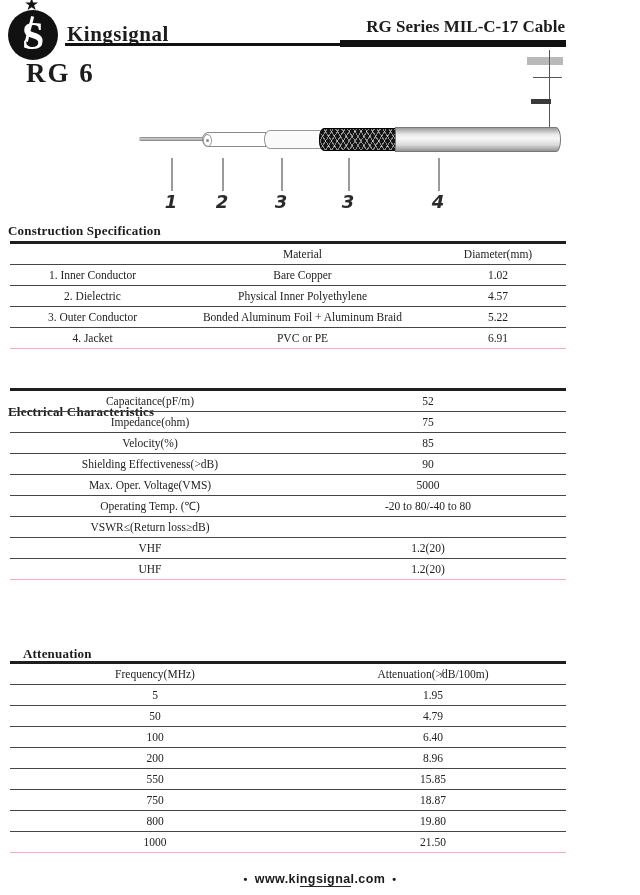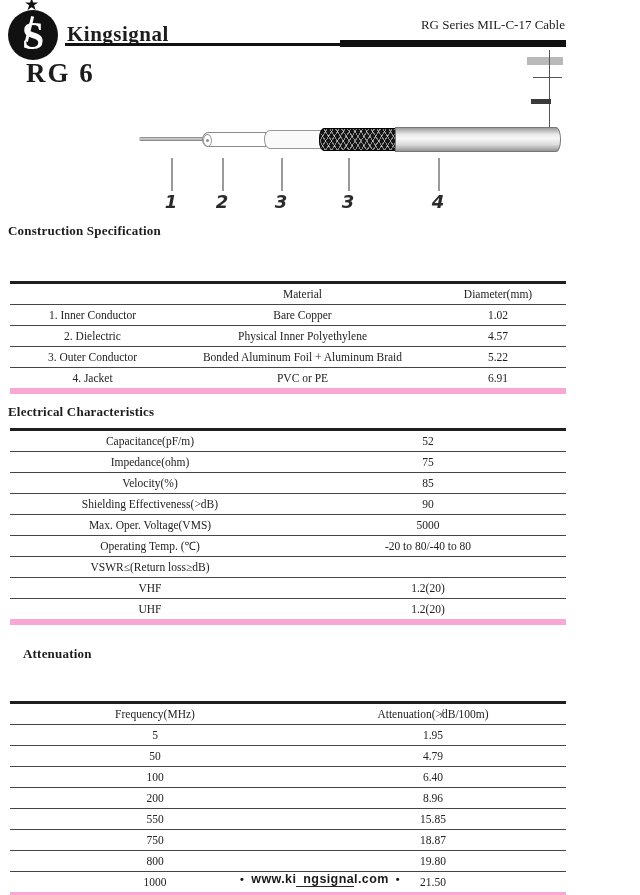--- a/index.html
+++ b/index.html
@@ -25,21 +25,21 @@
   }
   .logo-star {
     position:absolute; left:24px; top:-6px; font-size:17px; color:#111;
     font-family:"DejaVu Sans", sans-serif;
   }
   .brand {
     position:absolute; left:67px; top:22px; font-size:21px; font-weight:bold;
     letter-spacing:0.5px;
   }
   .doc-title {
-    position:absolute; right:75px; top:17px; font-size:13px; font-weight:normal;
+    position:absolute; right:75px; top:17px; font-size:17px; font-weight:bold;
   }
   .rule-thin  { position:absolute; left:65px;  top:43px; width:285px; height:3px; background:#111; }
   .rule-thick { position:absolute; left:340px; top:40px; width:226px; height:7px; background:#111; }
 
   
   .mark-graybar { position:absolute; left:527px; top:57px; width:36px; height:8px; background:#b9b9b9; }
   .mark-vline   { position:absolute; left:549px; top:50px; width:1px;  height:77px; background:#555; }
   .mark-cross   { position:absolute; left:533px; top:77px; width:29px; height:1px; background:#555; }
   .mark-darkbar { position:absolute; left:531px; top:99px; width:20px; height:5px; background:#3a3a3a; }
 
@@ -98,42 +98,42 @@
   .section-heading {
     position:absolute; left:8px; font-size:13px; font-weight:bold; letter-spacing:0.2px;
   }
   .h-construction { top:223px; }
   .h-electrical   { top:404px; }
   .h-attenuation  { top:646px;margin-left:15px; }
 
   table.spec {
     position:absolute; left:10px; width:556px; border-collapse:collapse;
     font-size:11.5px; color:#222;
-    border-top:3px solid #1f1f1f; border-bottom:6px solid #f9a8d4;margin-top:40px;
+    border-top:3px solid #1f1f1f; border-bottom:1px solid #f9a8d4;
   }
   table.spec td, table.spec th {
     font-weight:normal; padding:0 4px; height:20px; line-height:1.1;
     border-top:1.5px solid #454545;
   }
   table.spec tr:first-child td, table.spec tr:first-child th { border-top:none; }
   .t-construction { top:241px; }
   .t-electrical   { top:388px; }
   .t-electrical td { height:20.5px; }
   .t-attenuation  { top:661px; }
   .cell-left   { text-align:center; }
   .cell-center { text-align:center; }
 
   
   .footer {
     position:absolute; left:0; top:872px; width:100%; text-align:center;
     font-family:"Liberation Sans", sans-serif; font-weight:bold; font-size:12.5px;
     color:#1a1a1a; letter-spacing:0.4px;
   }
   .footer .bullet { margin:0 7px; font-size:11px; }
-  .footer .u-mid { border-bottom:1.5px solid #2a2a2a;padding-left:7px; }
+  .footer .u-mid { border-bottom:1.5px solid #2a2a2a; }
 </style>
 </head>
 <body>
 
 <div class="page">
 
   <div class="logo-circle">
     <div class="logo-letter">S</div>
     <div class="logo-slash"></div>
   </div>

